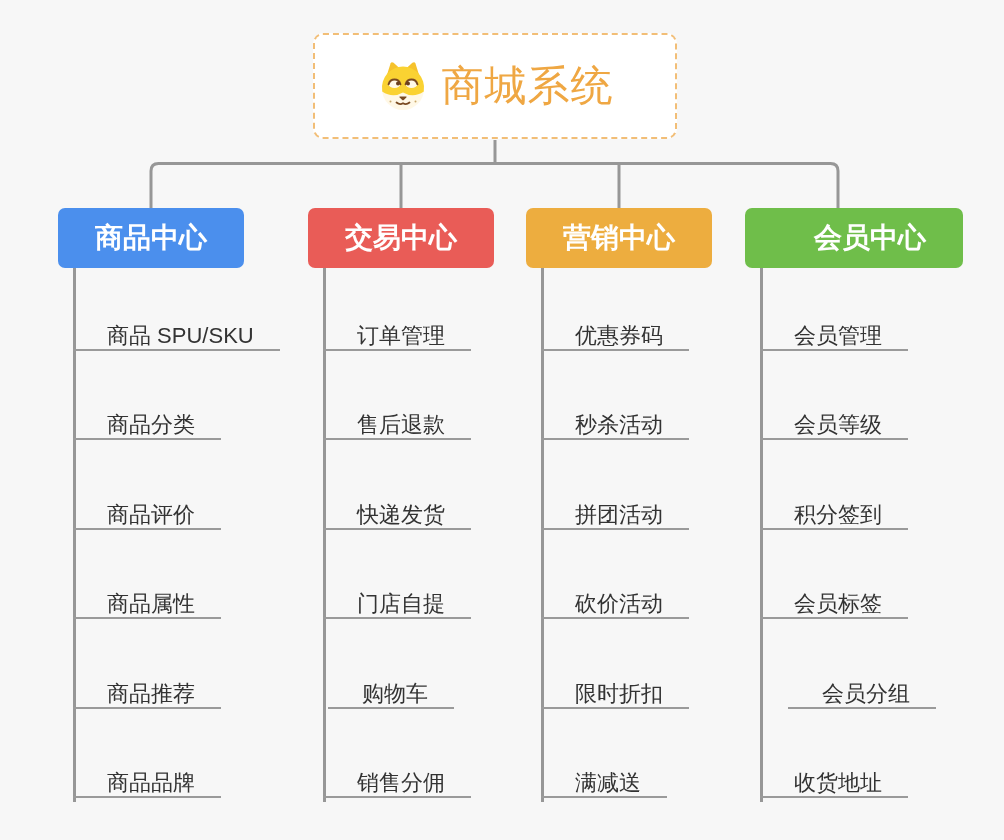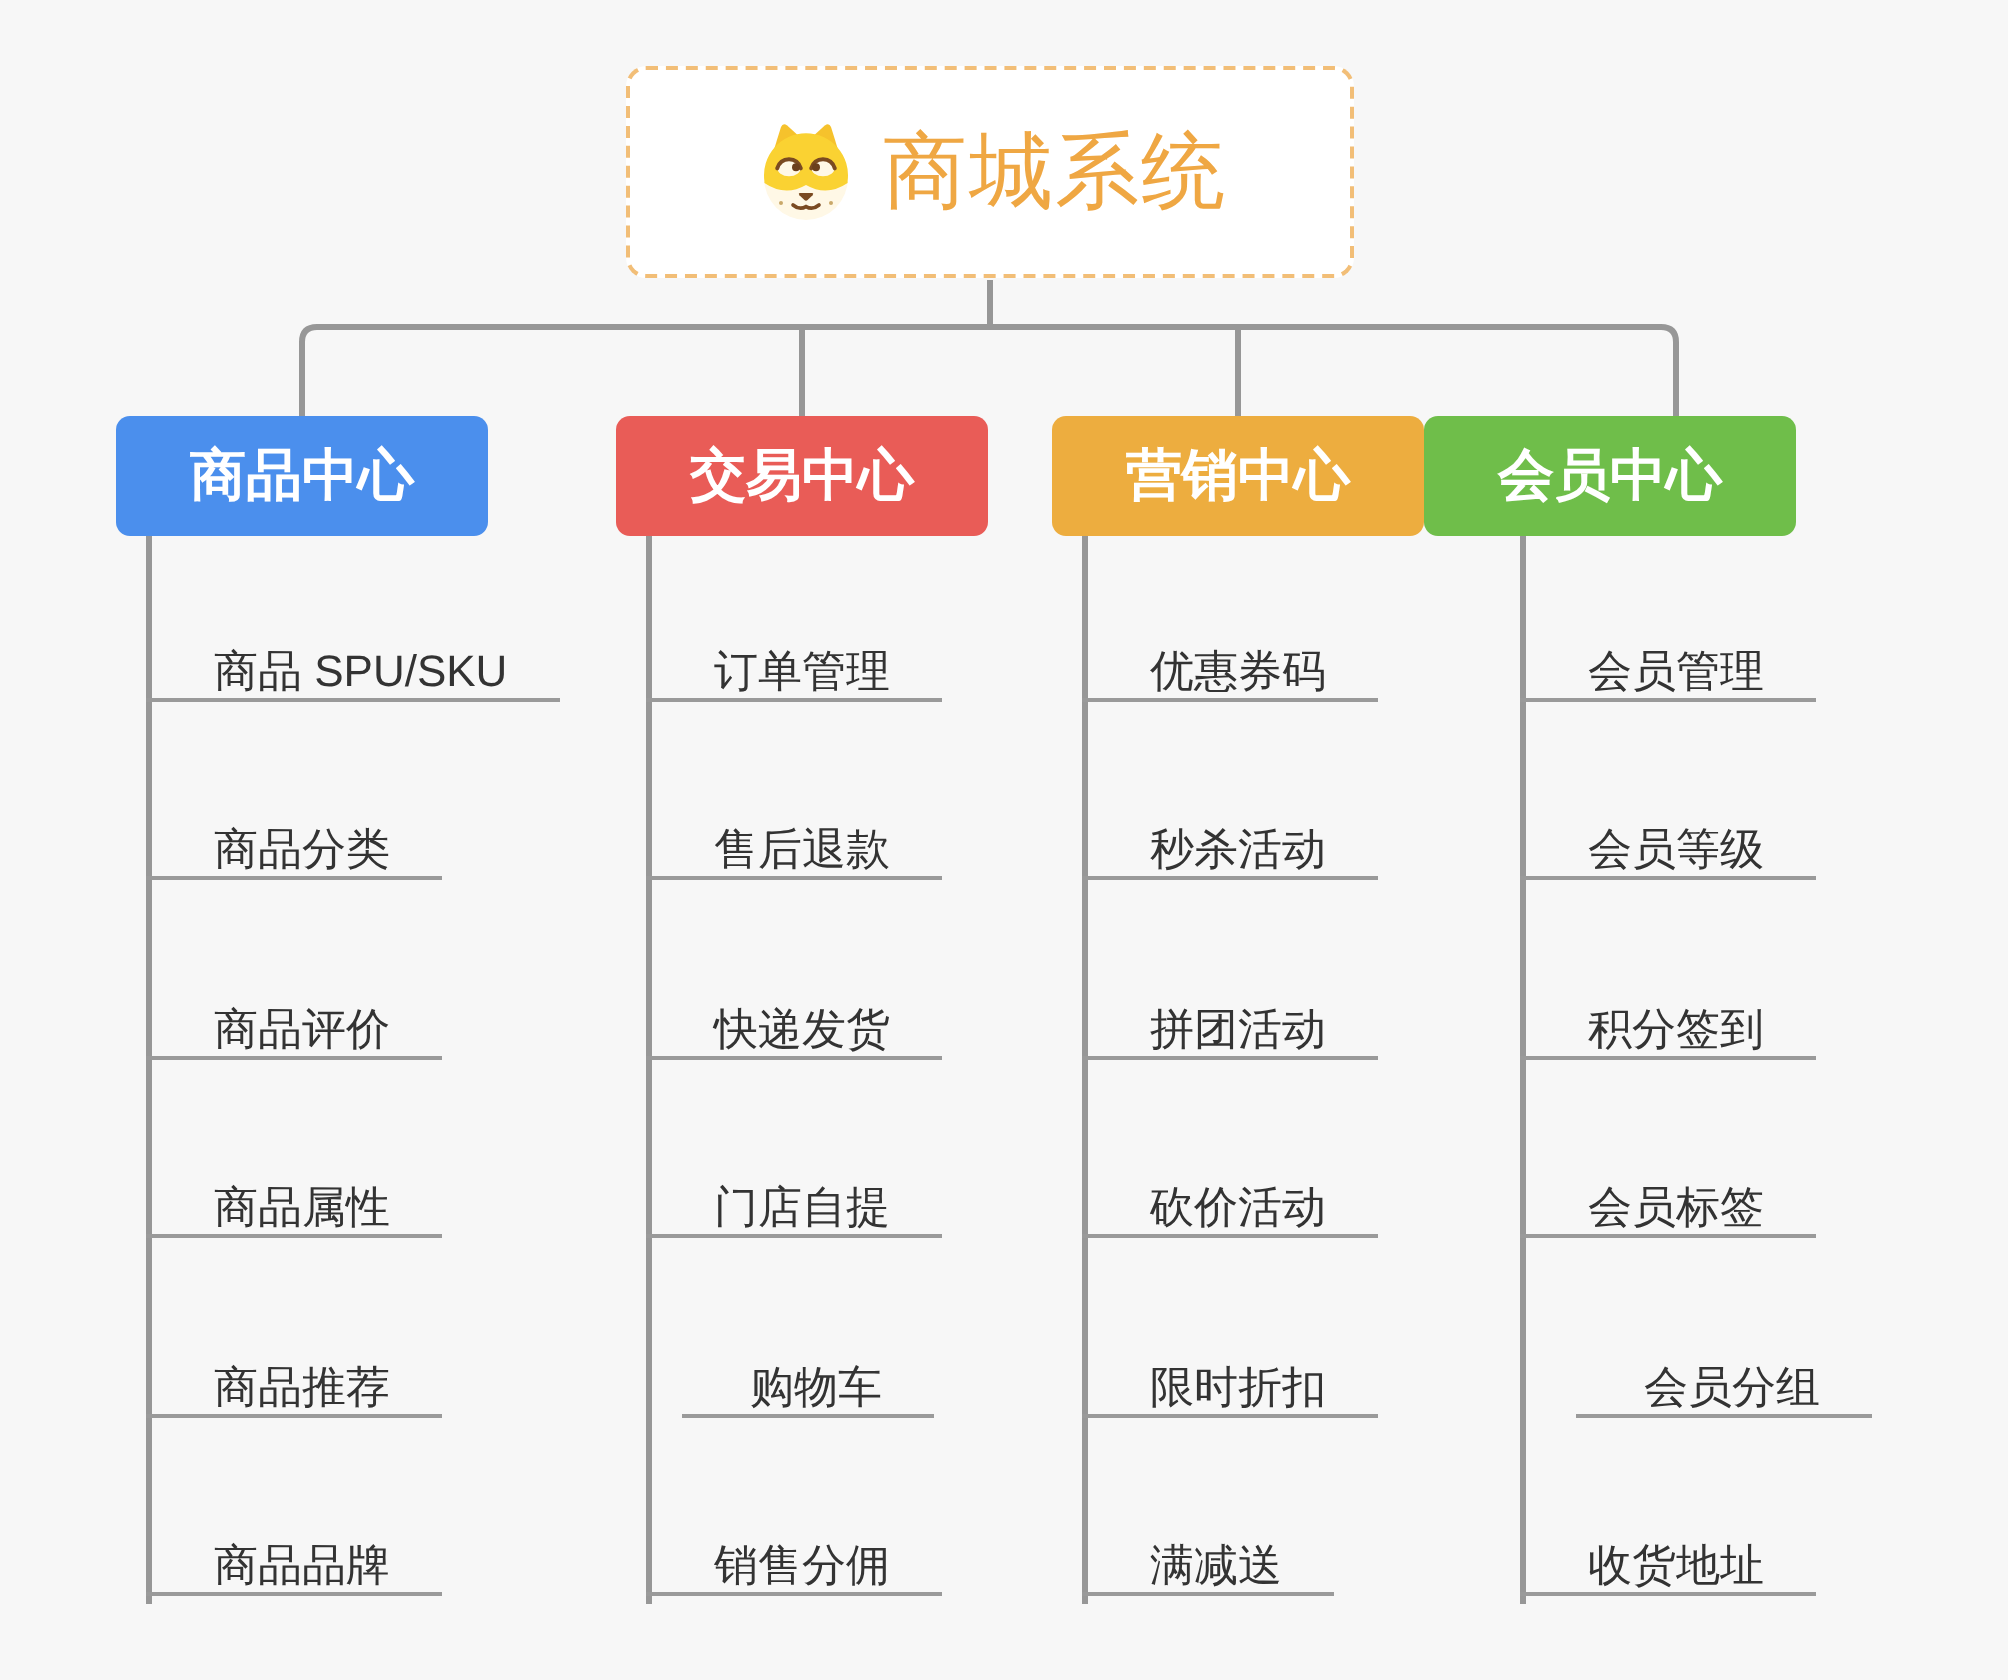--- a/index.html
+++ b/index.html
@@ -160,21 +160,21 @@
     </div>
 
     <div class="leaf" style="left: 323px; top: 501px;">
       <span class="leaf-label">快递发货</span>
     </div>
 
     <div class="leaf" style="left: 323px; top: 590px;">
       <span class="leaf-label">门店自提</span>
     </div>
 
-    <div class="leaf" style="left: 341px; top: 680px;">
+    <div class="leaf" style="left: 328px; top: 680px;">
       <span class="leaf-label">购物车</span>
     </div>
 
     <div class="leaf" style="left: 323px; top: 769px;">
       <span class="leaf-label">销售分佣</span>
     </div>
 
     <div class="branch-node" style="left: 526px; background: rgb(237, 173, 63);">
       <span class="branch-label">营销中心</span>
     </div>
@@ -197,21 +197,21 @@
     </div>
 
     <div class="leaf" style="left: 541px; top: 680px;">
       <span class="leaf-label">限时折扣</span>
     </div>
 
     <div class="leaf" style="left: 541px; top: 769px;">
       <span class="leaf-label">满减送</span>
     </div>
 
-    <div class="branch-node" style="left: 712px; background: rgb(111, 190, 74);">
+    <div class="branch-node" style="left: 745px; background: rgb(111, 190, 74); padding-left: 32px;">
       <span class="branch-label">会员中心</span>
     </div>
     <div class="spine" style="left: 760px;"></div>
 
     <div class="leaf" style="left: 760px; top: 322px;">
       <span class="leaf-label">会员管理</span>
     </div>
 
     <div class="leaf" style="left: 760px; top: 411px;">
       <span class="leaf-label">会员等级</span>

